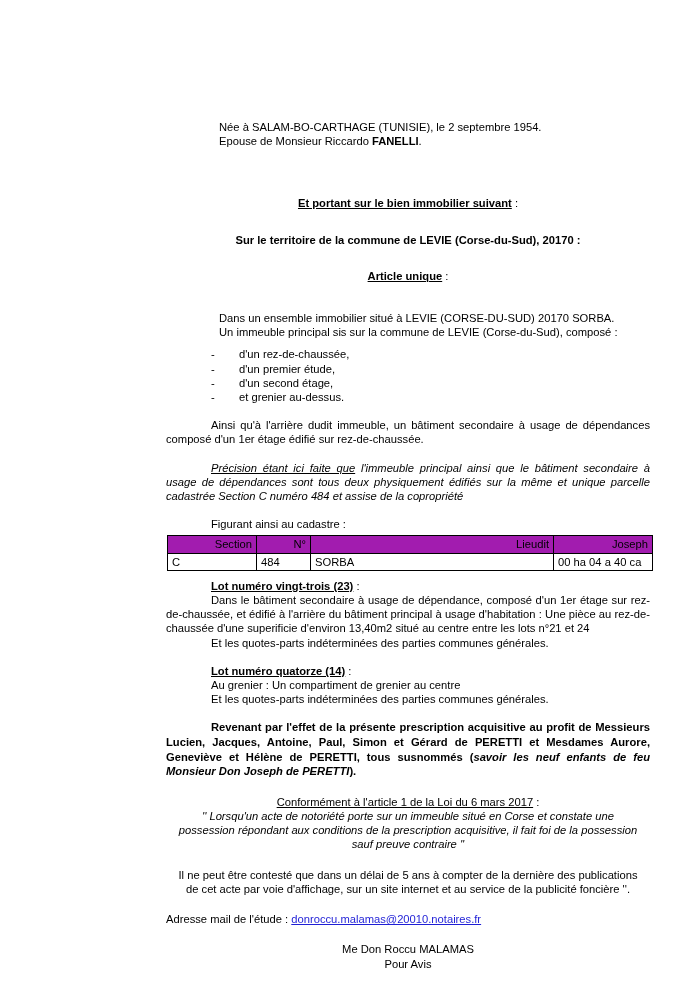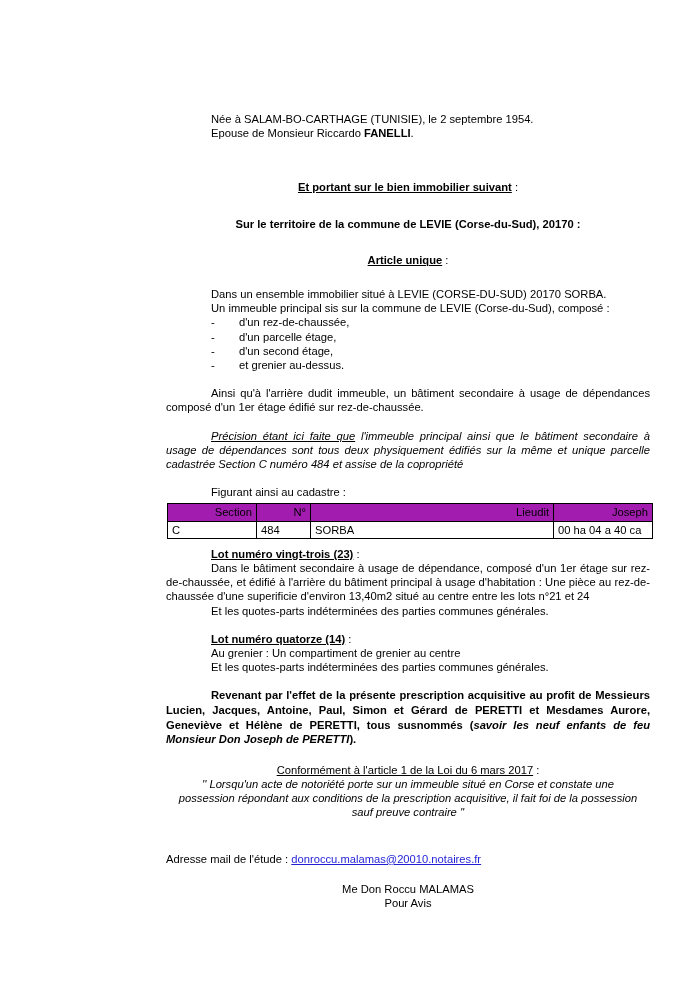--- a/index.html
+++ b/index.html
@@ -27,21 +27,21 @@
     left: 166px;
     top: 112px;
     width: 484px;
     font-size: 11.2px;
     line-height: 14.2px;
   }
   p {
     margin: 0;
   }
   .block {
-    margin: 0;
+    margin: 8px;
   }
   .spacer-lg { height: 20px; }
   .center { text-align: center; }
   .justify { text-align: justify; text-justify: inter-word; }
   .bold { font-weight: bold; }
   .ital { font-style: italic; }
   .und { text-decoration: underline; }
   .ind { text-indent: 45px; }
   ul.dashlist {
     list-style: none;
@@ -120,21 +120,21 @@
 
     <div style="height:20px;"></div>
 
     <div class="block" style="padding-left:45px;">
       <p>Dans un ensemble immobilier situé à LEVIE (CORSE-DU-SUD) 20170 SORBA.</p>
       <p>Un immeuble principal sis sur la commune de LEVIE (Corse-du-Sud), composé :</p>
     </div>
 
     <ul class="dashlist">
       <li><span class="dash">-</span><span>d'un rez-de-chaussée,</span></li>
-      <li><span class="dash">-</span><span>d'un parcelle étage,</span></li>
+      <li><span class="dash">-</span><span>d'un premier étude,</span></li>
       <li><span class="dash">-</span><span>d'un second étage,</span></li>
       <li><span class="dash">-</span><span>et grenier au-dessus.</span></li>
     </ul>
 
     <div style="height:14px;"></div>
 
     <p class="ind justify">Ainsi qu'à l'arrière dudit immeuble, un bâtiment secondaire à usage de dépendances composé d'un 1er étage édifié sur rez-de-chaussée.</p>
 
     <div style="height:14px;"></div>
 
@@ -186,20 +186,24 @@
     <p class="center"><span class="und">Conformément à l'article 1 de la Loi du 6 mars 2017</span><span> :</span></p>
 
     <div class="center ital">
       <p>'' Lorsqu'un acte de notoriété porte sur un immeuble situé en Corse et constate une</p>
       <p>possession répondant aux conditions de la prescription acquisitive, il fait foi de la possession</p>
       <p>sauf preuve contraire  ''</p>
     </div>
 
     <div style="height:16px;"></div>
 
+    <div class="center">
+      <p>Il ne peut être contesté que dans un délai de 5 ans à compter de la dernière des publications</p>
+      <p>de cet acte par voie d'affichage, sur un site internet et au service de la publicité foncière ''.</p>
+    </div>
 
     <div style="height:16px;"></div>
 
     <p class="email-line"><span>Adresse mail de l'étude : </span><a class="maillink" href="#">donroccu.malamas@20010.notaires.fr</a></p>
 
     <div style="height:16px;"></div>
 
     <div class="signature">
       <p>Me Don Roccu MALAMAS</p>
       <p>Pour Avis</p>

